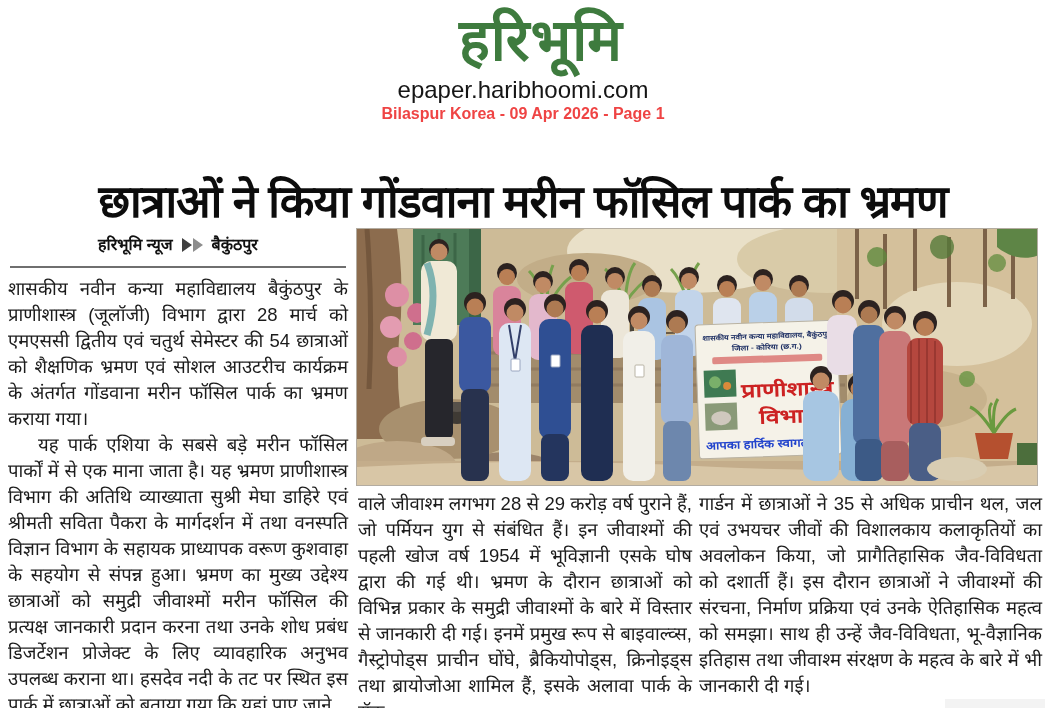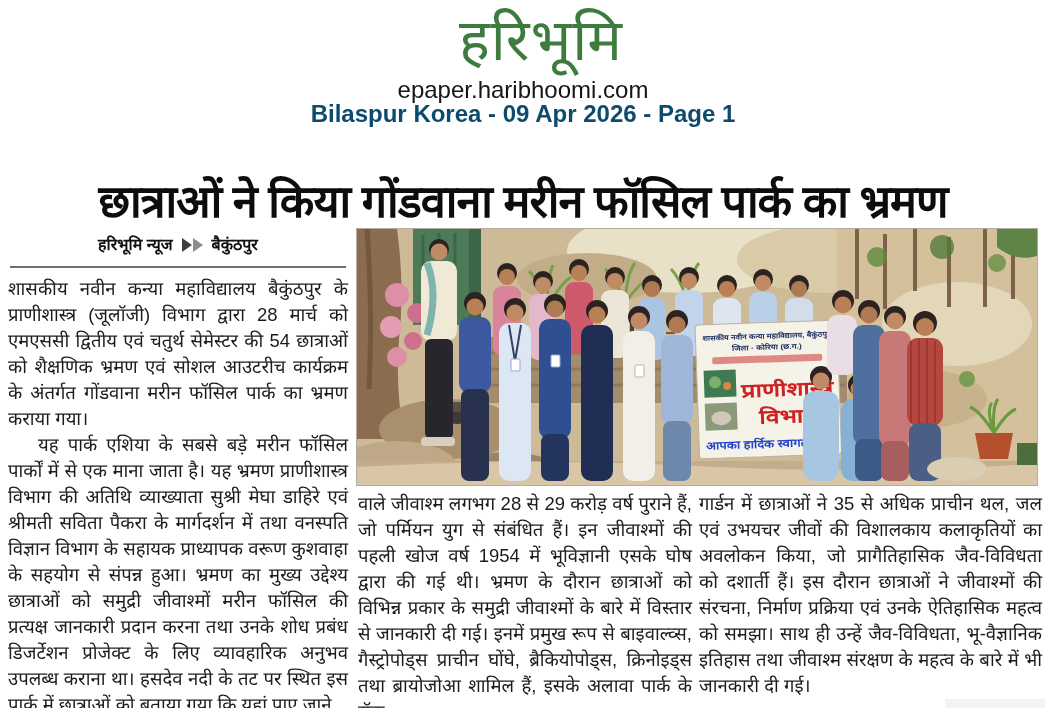--- a/index.html
+++ b/index.html
@@ -6,25 +6,25 @@
   html,body { background:#ffffff; }
   .page {
     position:relative; width:1046px; height:708px; margin:0 auto;
     background:#ffffff; overflow:hidden;
     font-family:"Liberation Sans","DejaVu Sans",sans-serif;
     color:#141414;
   }
   
   .masthead { position:absolute; top:0; left:0; width:1046px; text-align:center; }
   .logo {
-    font-size:58px; line-height:72px; font-weight:400; color:#3e7b3e;
+    font-size:58px; line-height:72px; font-weight:700; color:#3e7b3e;
     letter-spacing:1px; padding-top:4px;margin-left:36px;
   }
   .site-line { font-size:24px; line-height:24px; font-weight:500; color:#151515; margin-top:2px; }
-  .edition-line { font-size:24px; line-height:24px; font-weight:700; color:#0c4a6e; }
+  .edition-line { font-size:16px; line-height:24px; font-weight:700; color:#ef4444; }
   
   .headline {
     position:absolute; top:155px; left:6px; width:1034px;
     font-size:45px; line-height:62px; font-weight:800; color:#0c0c0c;
     text-align:center; white-space:nowrap; letter-spacing:-1px;margin-top:16px;
   }
   
   .col { position:absolute; text-align:justify; font-size:18.5px; line-height:26px; color:#1b1b1b; }
   .col-left  { top:230px; left:8px;   width:340px; }
   .col-mid   { top:491px; left:358px; width:334px; }

